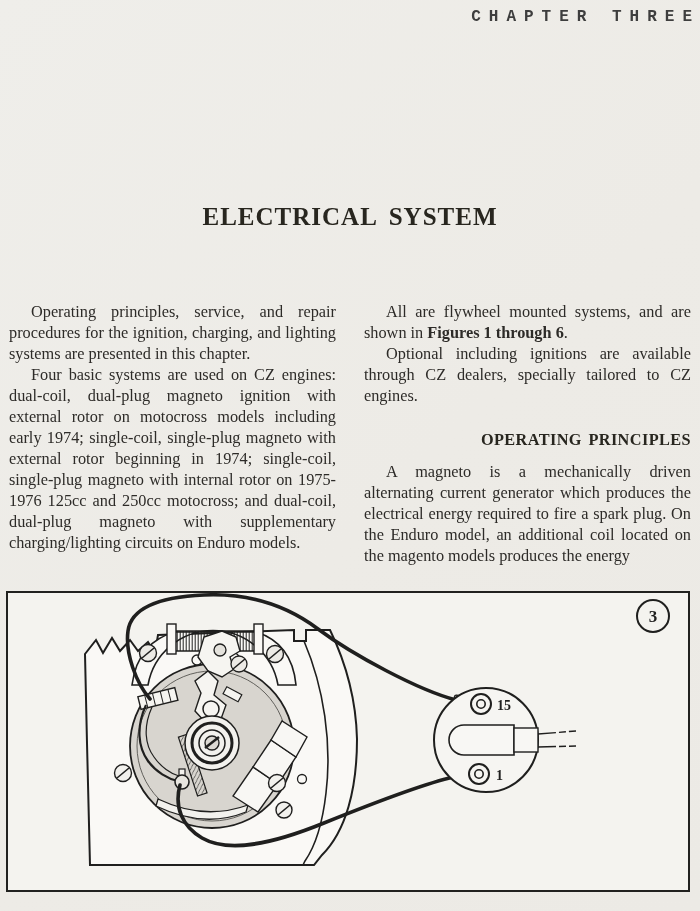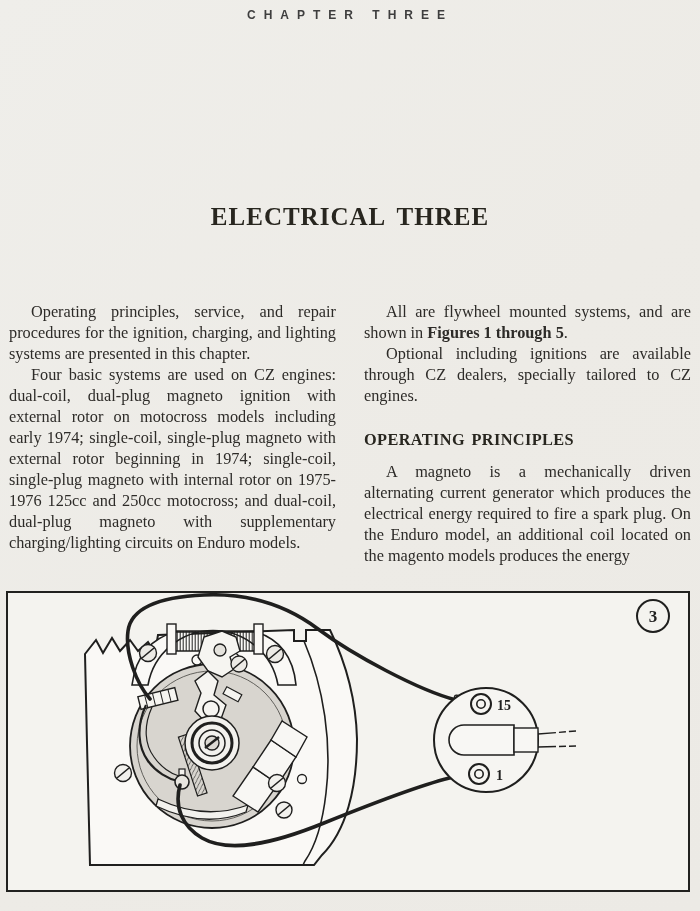--- a/index.html
+++ b/index.html
@@ -7,43 +7,43 @@
     width:700px;height:911px;
     background:#edebe7;
     overflow:hidden;
     position:relative;
     font-family:"Liberation Serif", serif;
     color:#2d2b28;
   }
   .page{position:absolute;inset:0;background:linear-gradient(135deg,#efeeea 0%,#edebe6 55%,#eceae5 100%);}
   .chapter-heading{
     position:absolute;top:8px;left:0;width:100%;
-    text-align:center;
-    font-family:Liberation Sans, sans-serif;
-    font-size:12px;font-weight:bold;
+    text-align:right;
+    font-family:Liberation Mono, monospace;
+    font-size:16px;font-weight:bold;
     letter-spacing:8px;
     color:#3e3e3e;
   }
   .page-title{
     position:absolute;top:203px;left:0;width:100%;
     margin:0;text-align:center;
     font-family:"Liberation Serif", serif;
     font-size:25px;font-weight:bold;
     letter-spacing:1px;word-spacing:5px;
     color:#28261f;
   }
   .columns{
     position:absolute;top:301px;left:9px;width:682px;
     display:flex;gap:28px;
   }
   .col{flex:1 1 0;text-align:justify;font-size:16.3px;line-height:21px;}
   .col p{margin:0;text-indent:1.35em;}
   .section-heading{
     margin:23px 0 11px 0;
-    text-align:left;text-indent:0;
+    text-align:right;text-indent:0;
     font-size:16.3px;font-weight:bold;
     letter-spacing:0.4px;word-spacing:2px;
     color:#28261f;
   }
   .fig-ref{font-weight:bold;}
   .figure-box{
     position:absolute;left:6px;top:591px;
     width:684px;height:301px;
     box-sizing:border-box;
     border:2px solid #21211f;
@@ -51,29 +51,29 @@
   }
   .figure-box svg{display:block;}
 </style>
 </head>
 <body>
 
 <div class="page">
 
   <div class="chapter-heading">CHAPTER THREE</div>
 
-  <h1 class="page-title">ELECTRICAL THREE</h1>
+  <h1 class="page-title">ELECTRICAL SYSTEM</h1>
 
   <div class="columns">
     <div class="col">
       <p>Operating principles, service, and repair procedures for the ignition, charging, and lighting systems are presented in this chapter.</p>
       <p>Four basic systems are used on CZ engines: dual-coil, dual-plug magneto ignition with external rotor on motocross models including early 1974; single-coil, single-plug magneto with external rotor beginning in 1974; single-coil, single-plug magneto with internal rotor on 1975-1976 125cc and 250cc motocross; and dual-coil, dual-plug magneto with supplementary charging/lighting circuits on Enduro models.</p>
     </div>
     <div class="col">
-      <p><span>All are flywheel mounted systems, and are shown in </span><span class="fig-ref">Figures 1 through 5</span><span>.</span></p>
+      <p><span>All are flywheel mounted systems, and are shown in </span><span class="fig-ref">Figures 1 through 6</span><span>.</span></p>
       <p>Optional including ignitions are available through CZ dealers, specially tailored to CZ engines.</p>
       <h2 class="section-heading">OPERATING PRINCIPLES</h2>
       <p>A magneto is a mechanically driven alternating current generator which produces the electrical energy required to fire a spark plug. On the Enduro model, an additional coil located on the magento models produces the energy</p>
     </div>
   </div>
 
   <div class="figure-box">
     <svg width="680" height="297" viewBox="0 0 680 297">
       <defs>
         <pattern id="coilhatch" width="3" height="12" patternUnits="userSpaceOnUse">

